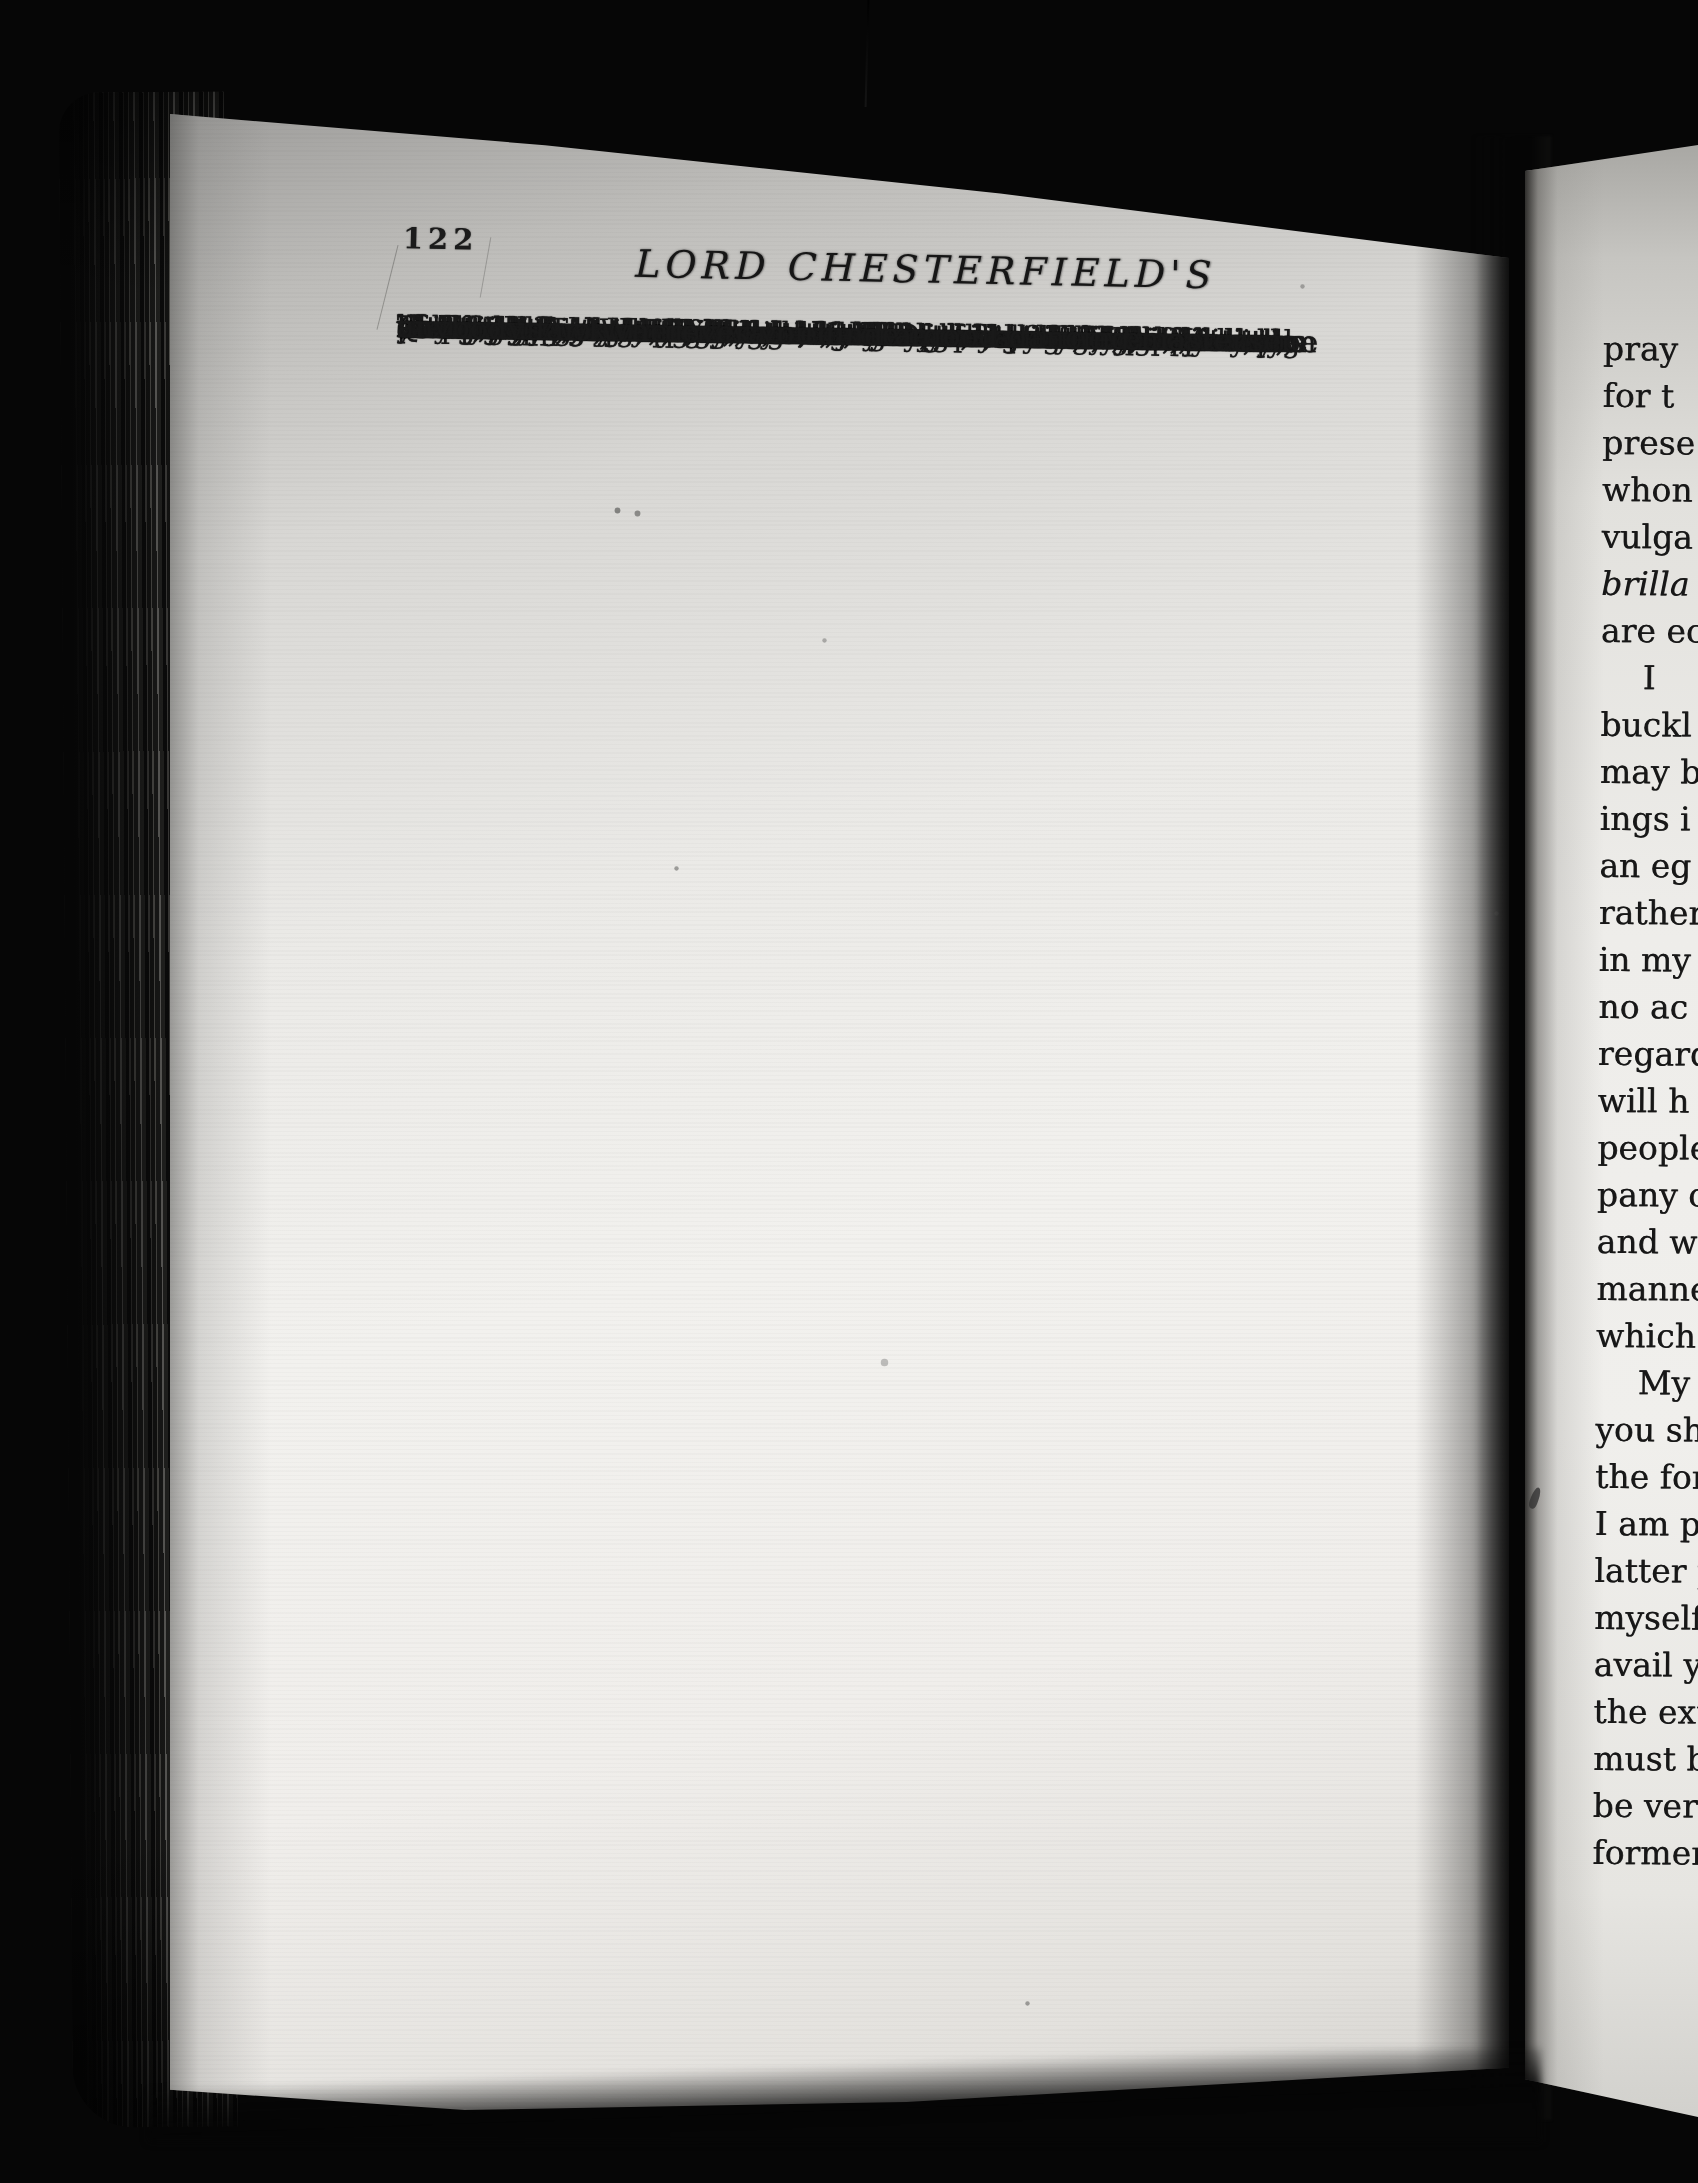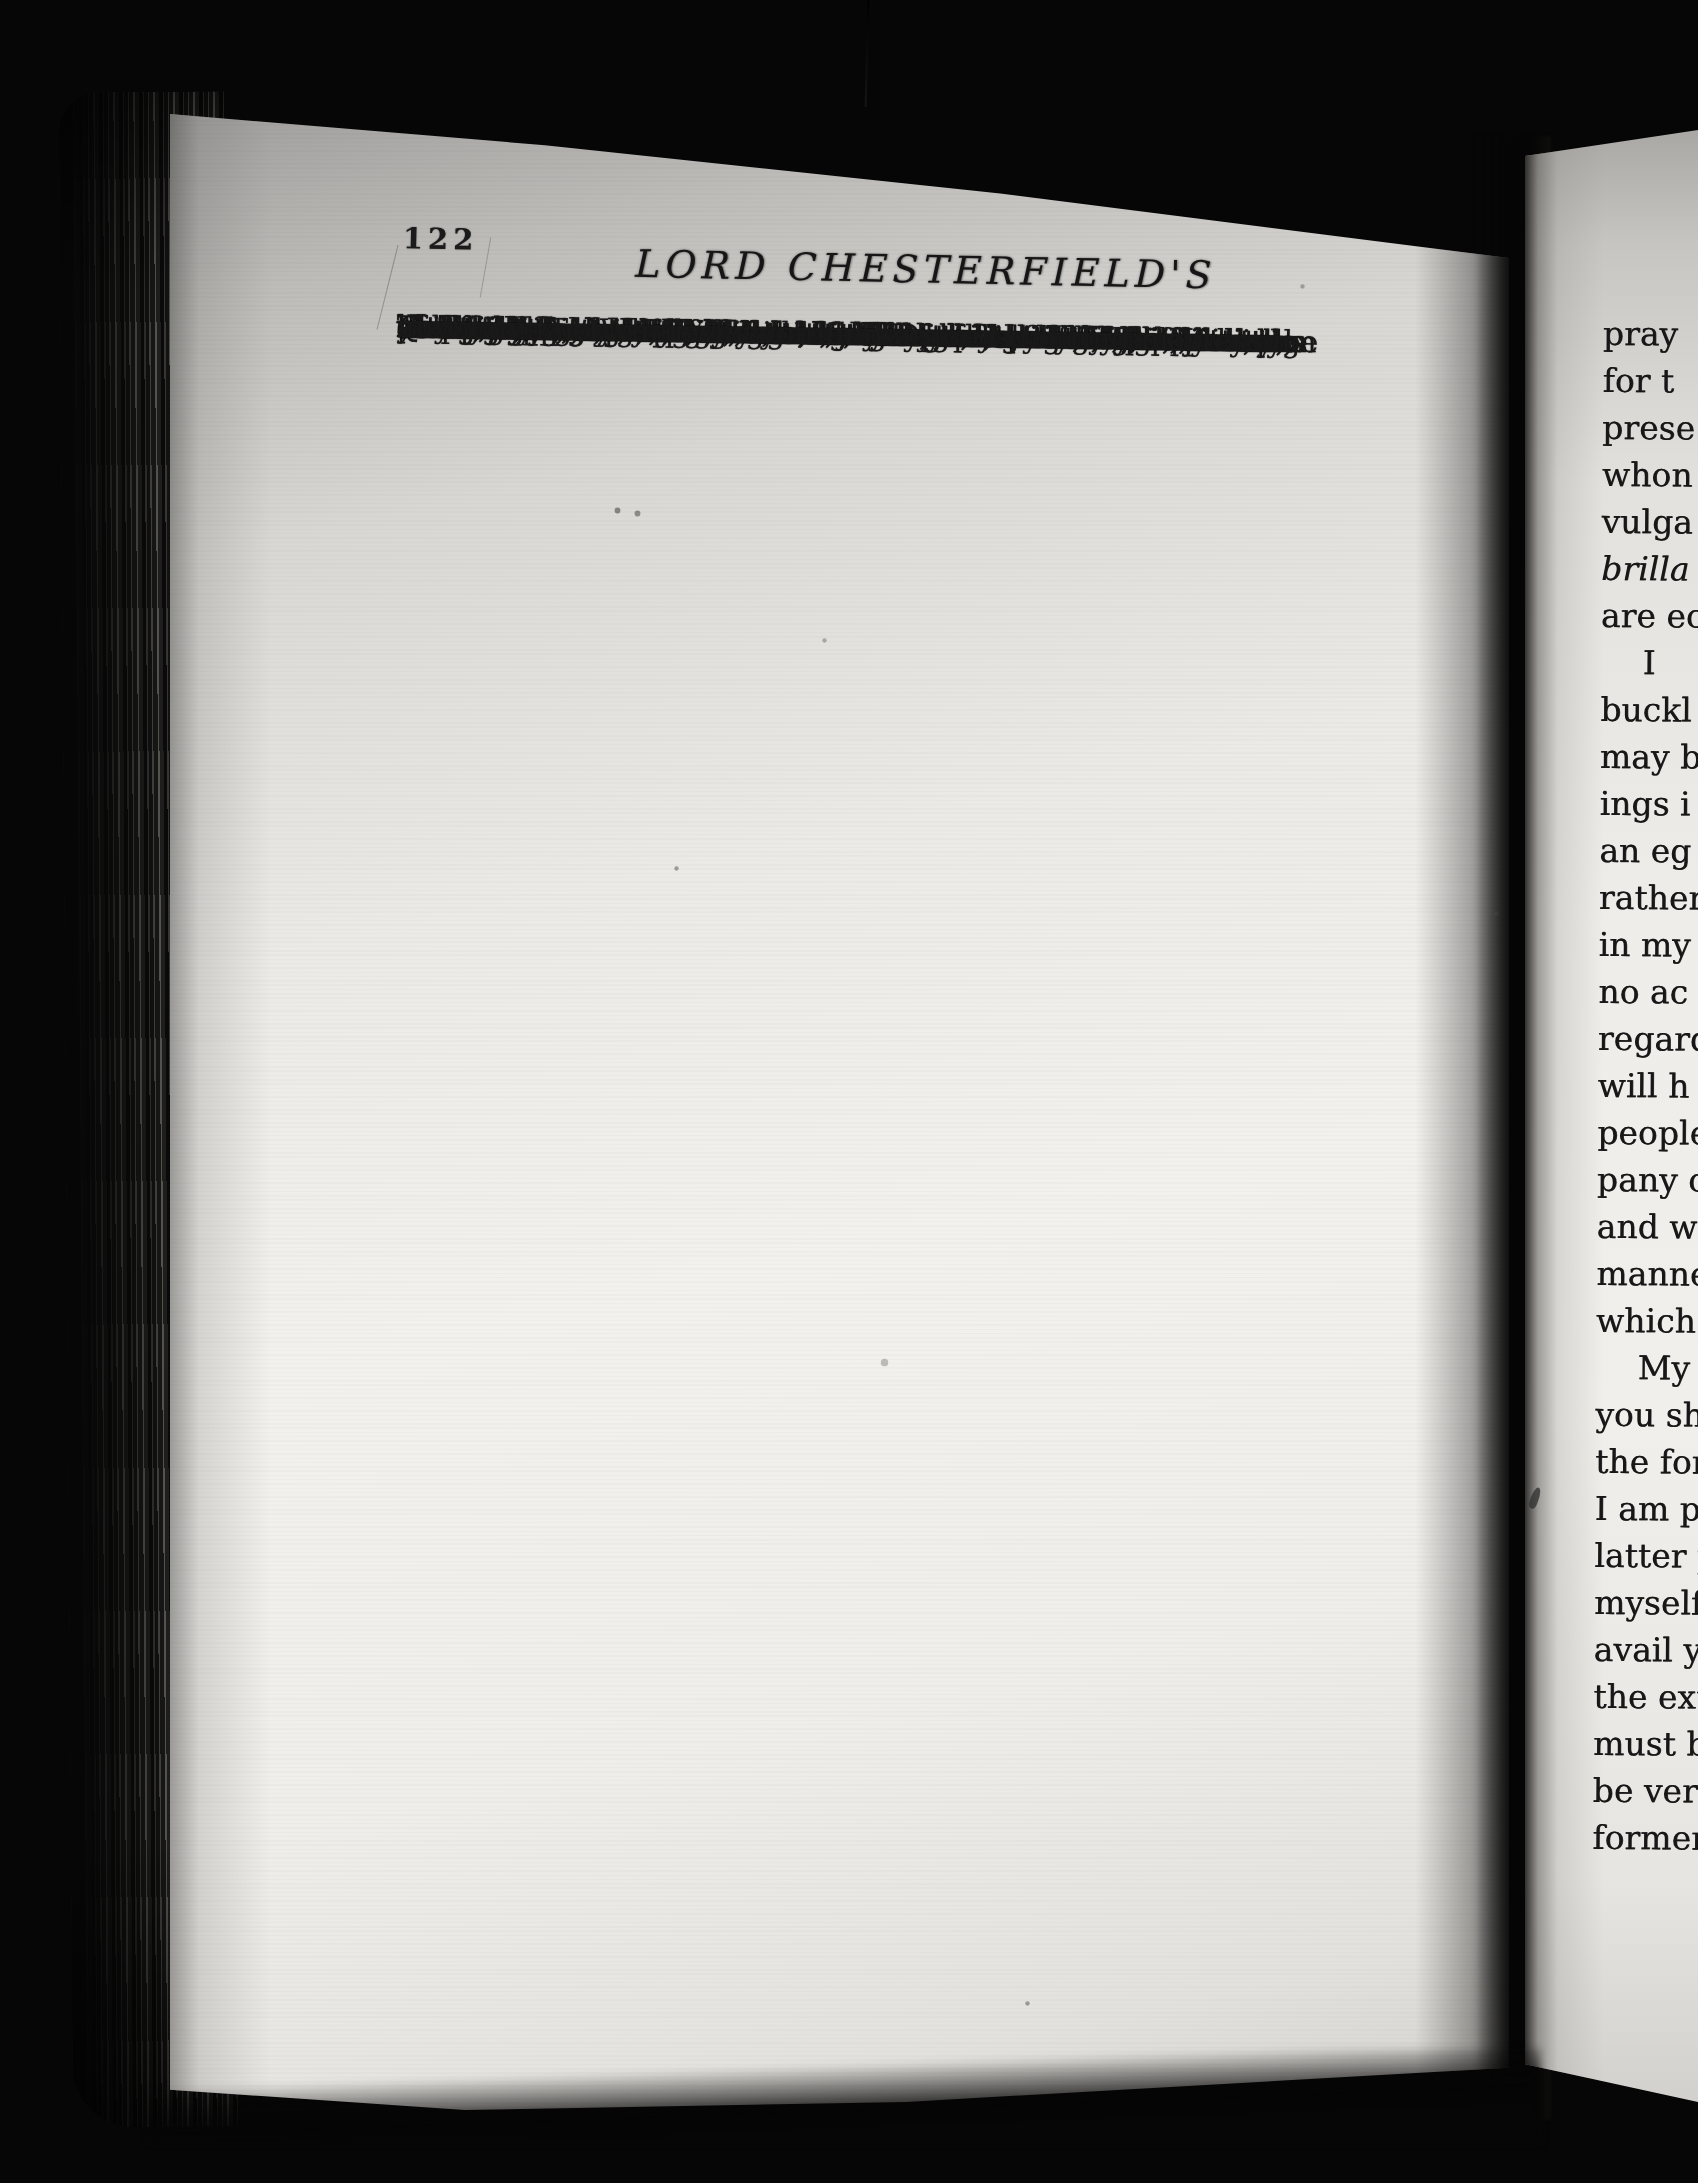--- a/index.html
+++ b/index.html
@@ -48,21 +48,21 @@
     text-shadow:0 0 1.1px rgba(30,30,30,.6);}
   .tline{position:static;display:block;text-align:justify;text-align-last:justify;}
   .tline i{font-style:italic;}
 
   
   .gutter{left:1473px;top:136px;width:78px;height:1984px;filter:blur(1.4px);
     background:linear-gradient(to right, rgba(6,6,6,0) 0, rgba(6,6,6,.45) 30%,
       rgba(5,5,5,.92) 55%, #050505 75%, rgba(15,15,14,.9) 100%);}
 
   
-  .sliver{left:1525px;top:124px;width:173px;height:1994px;
+  .sliver{left:1525px;top:139px;width:173px;height:1994px;
     clip-path:polygon(0 1.6%,100% .3%,100% 99.2%,0 97.3%);
     background:
       linear-gradient(to right, rgba(40,39,37,.95) 0, rgba(90,88,85,.55) 13px,
         rgba(140,139,135,.25) 32.5px, rgba(0,0,0,0) 79px),
       linear-gradient(to bottom,#a7a6a2 0%,#c6c5c1 6%,#e2e1dd 18%,#eeedea 40%,#f0efec 65%,#e6e5e1 88%,#d0cfcb 100%);}
   .frag-col{left:78px;top:186px;width:289px;white-space:nowrap;
     transform:rotate(.4deg);transform-origin:0 0;
     font-size:33px;line-height:47px;color:#171717;
     text-shadow:0.5px 0 0.4px rgba(25,25,25,.8);}
   .frag-line{position:static;display:block;}

